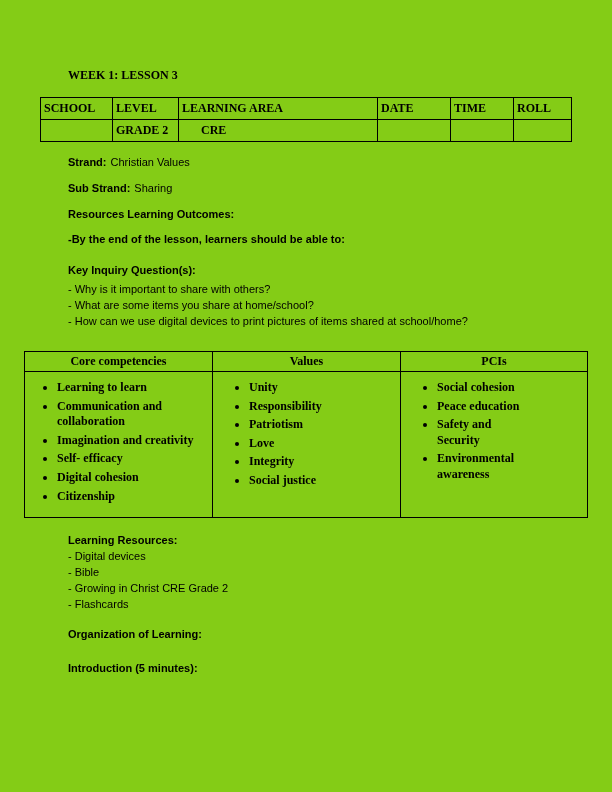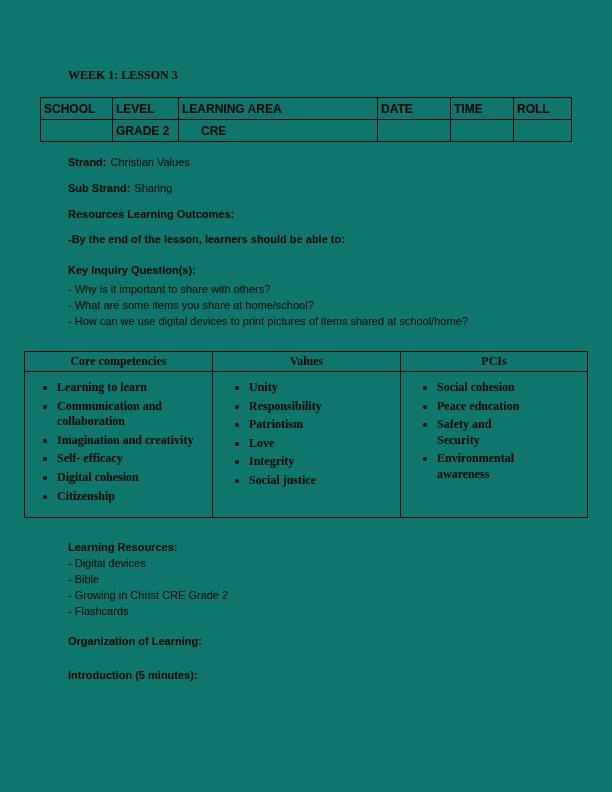--- a/index.html
+++ b/index.html
@@ -6,21 +6,21 @@
   html, body { background: #ffffff; }
   body {
     width: 612px; height: 792px;
     font-family: "Liberation Sans", sans-serif;
     color: #000;
     overflow: hidden;
   }
   .page {
     width: 612px; height: 792px;
     padding-top: 68px;
-    background: #0f766e;
+    background: #84cc16;
   }
   
   .indented { margin-left: 68px; margin-right: 40px; }
   .doc-title {
     font-family: "Liberation Serif", serif;
     font-size: 12px; font-weight: 700;
     margin-bottom: 14px;
   }
   .para { font-size: 11px; margin-bottom: 12px; line-height: 1.25; }
   .bold { font-weight: 700; }
@@ -30,37 +30,37 @@
   .gap8  { margin-bottom: 15px; }
   .gap20 { margin-bottom: 20px; }
   .gap22 { margin-bottom: 22px; }
 
   
   table { border-collapse: collapse; table-layout: fixed; }
   .header-table {
     margin-left: 40px;
     width: 531px;
     margin-bottom: 14px;
-    font-family: Liberation Sans, sans-serif;
+    font-family: Liberation Serif, serif;
     font-size: 12px; font-weight: 700; border-radius: 13px;
   }
   .header-table th, .header-table td {
     border: 1px solid #000;
     height: 22px;
     padding: 2px 3px;
     text-align: left;
     vertical-align: middle;
   }
   .header-table td.cre-cell { padding-left: 22px; }
 
   
   .comp-table {
     margin-left: 24px;
     width: 563px;
-    margin-bottom: 21px;
+    margin-bottom: 14px;
     font-family: "Liberation Serif", serif;
     font-size: 12px;
   }
   .comp-table th {
     border: 1px solid #000;
     height: 20px;
     font-weight: 700;
     text-align: center;
     vertical-align: middle;
     padding: 2px;

